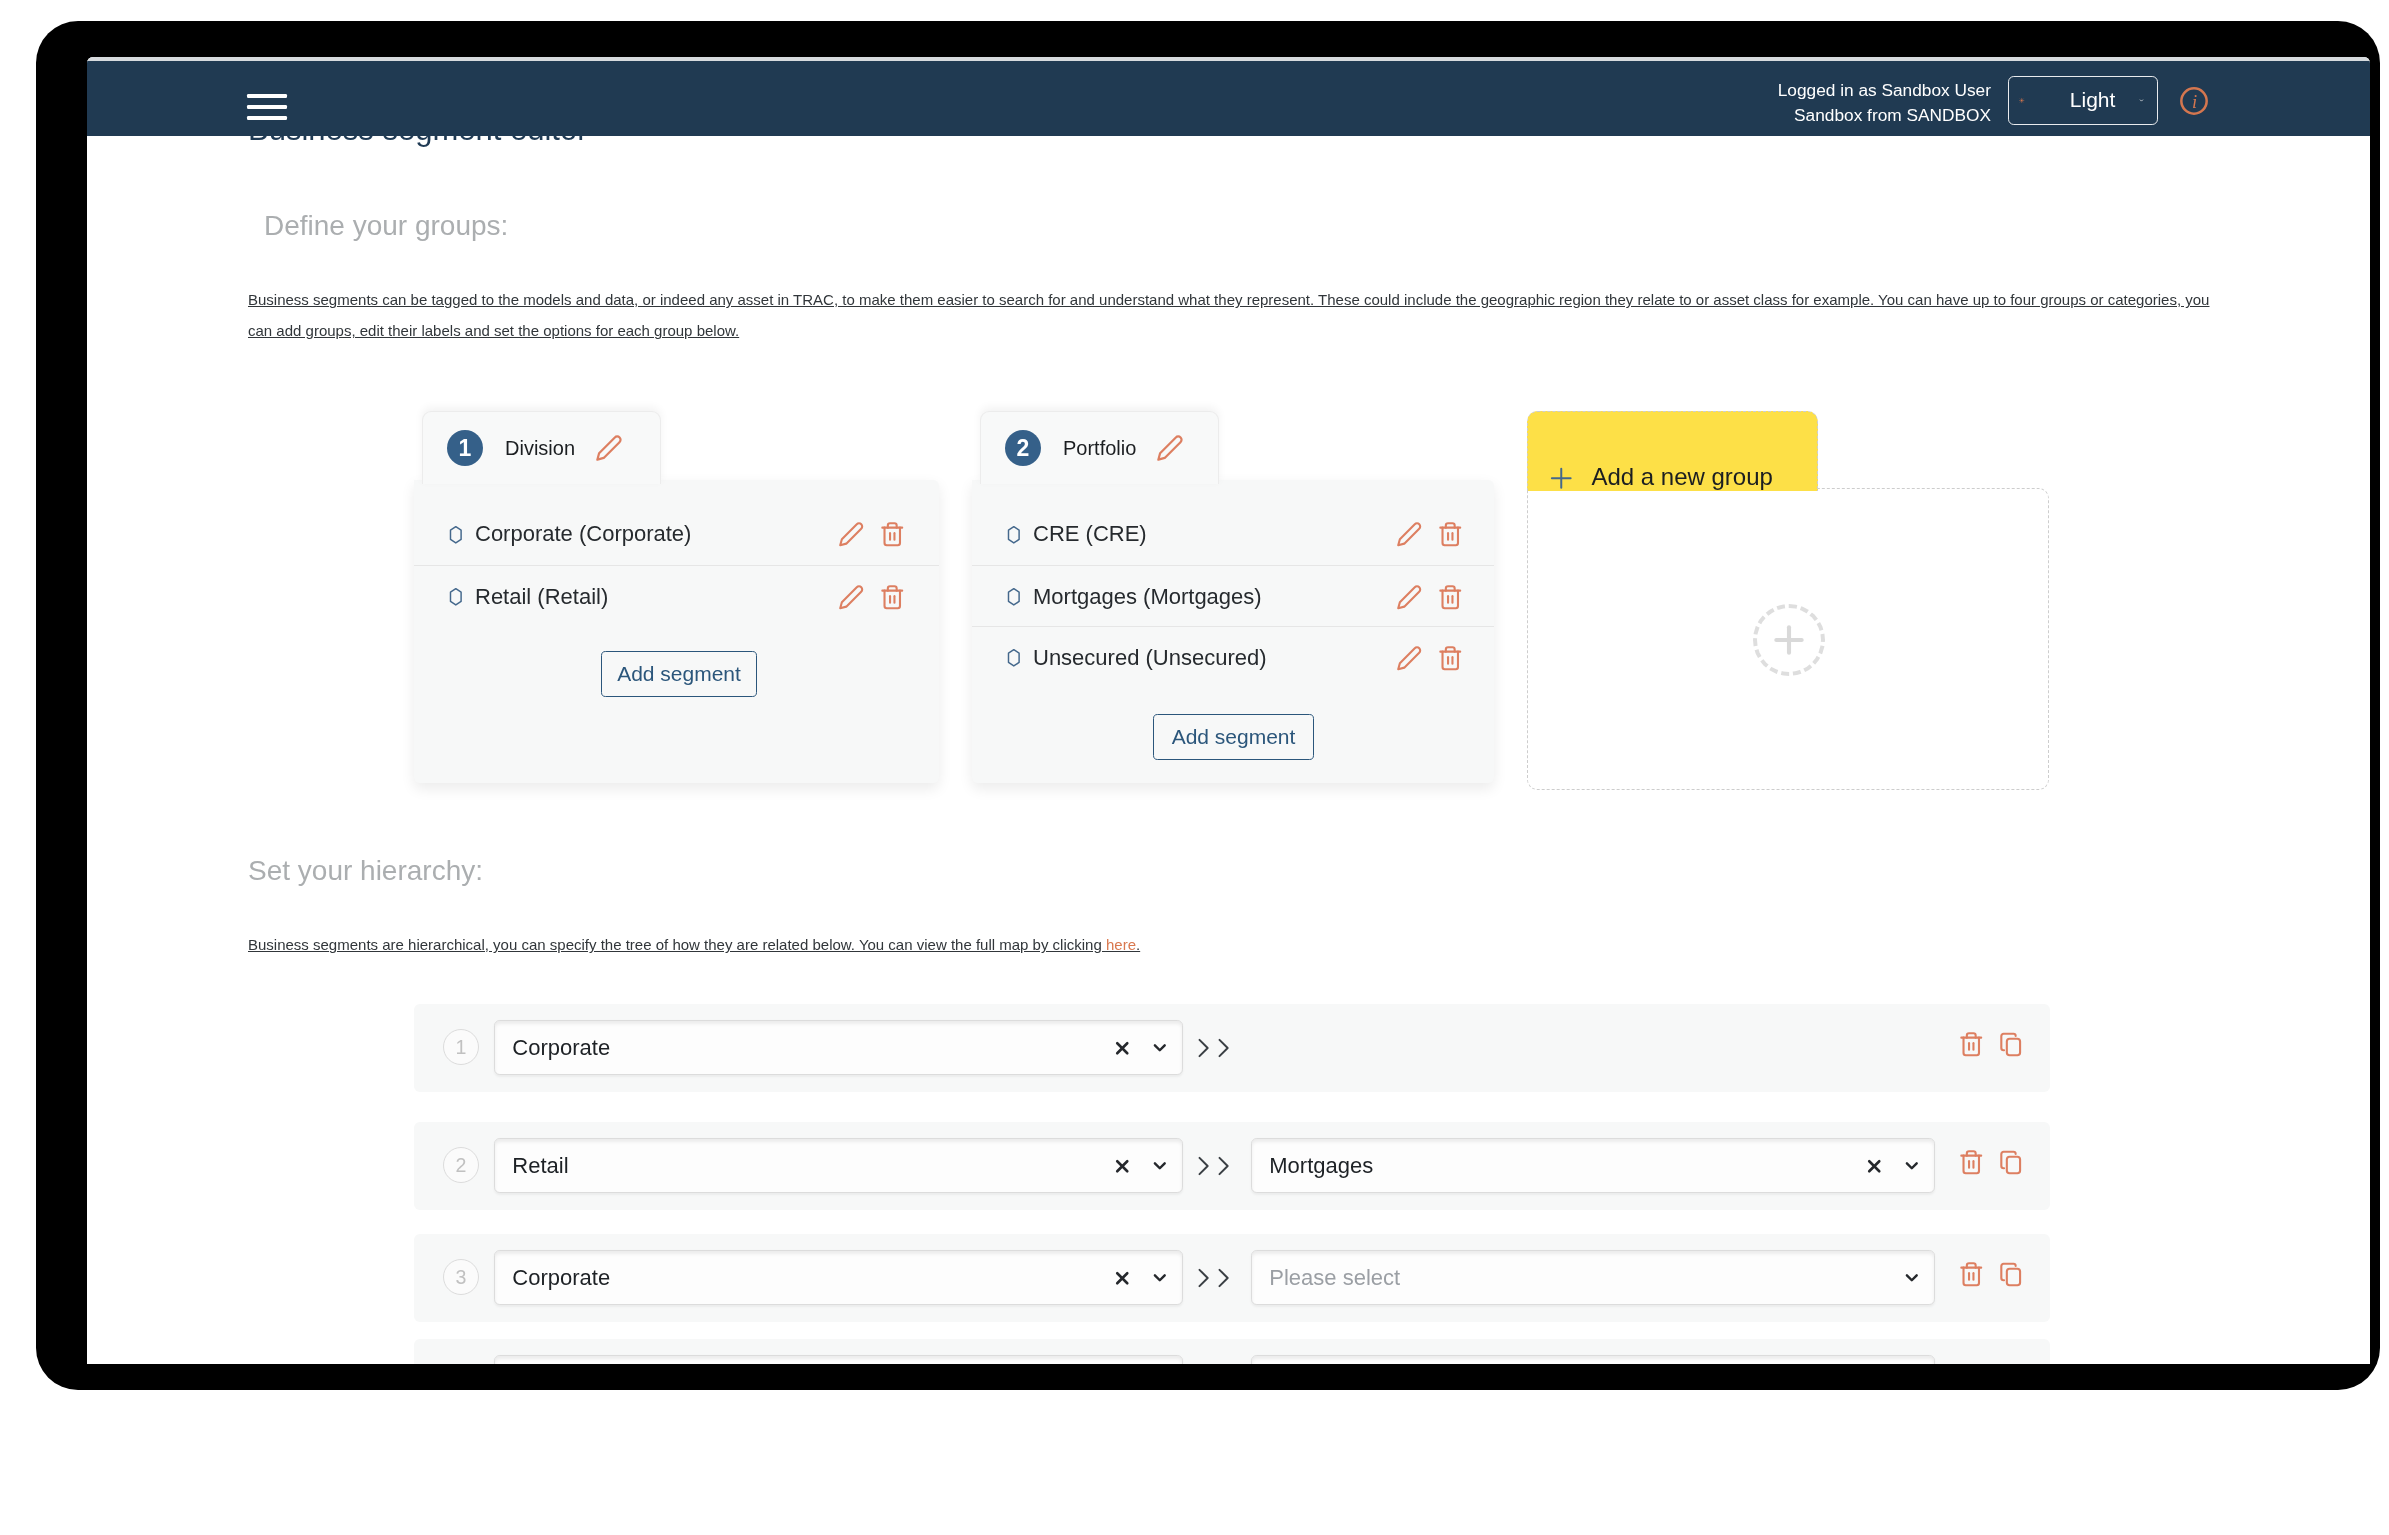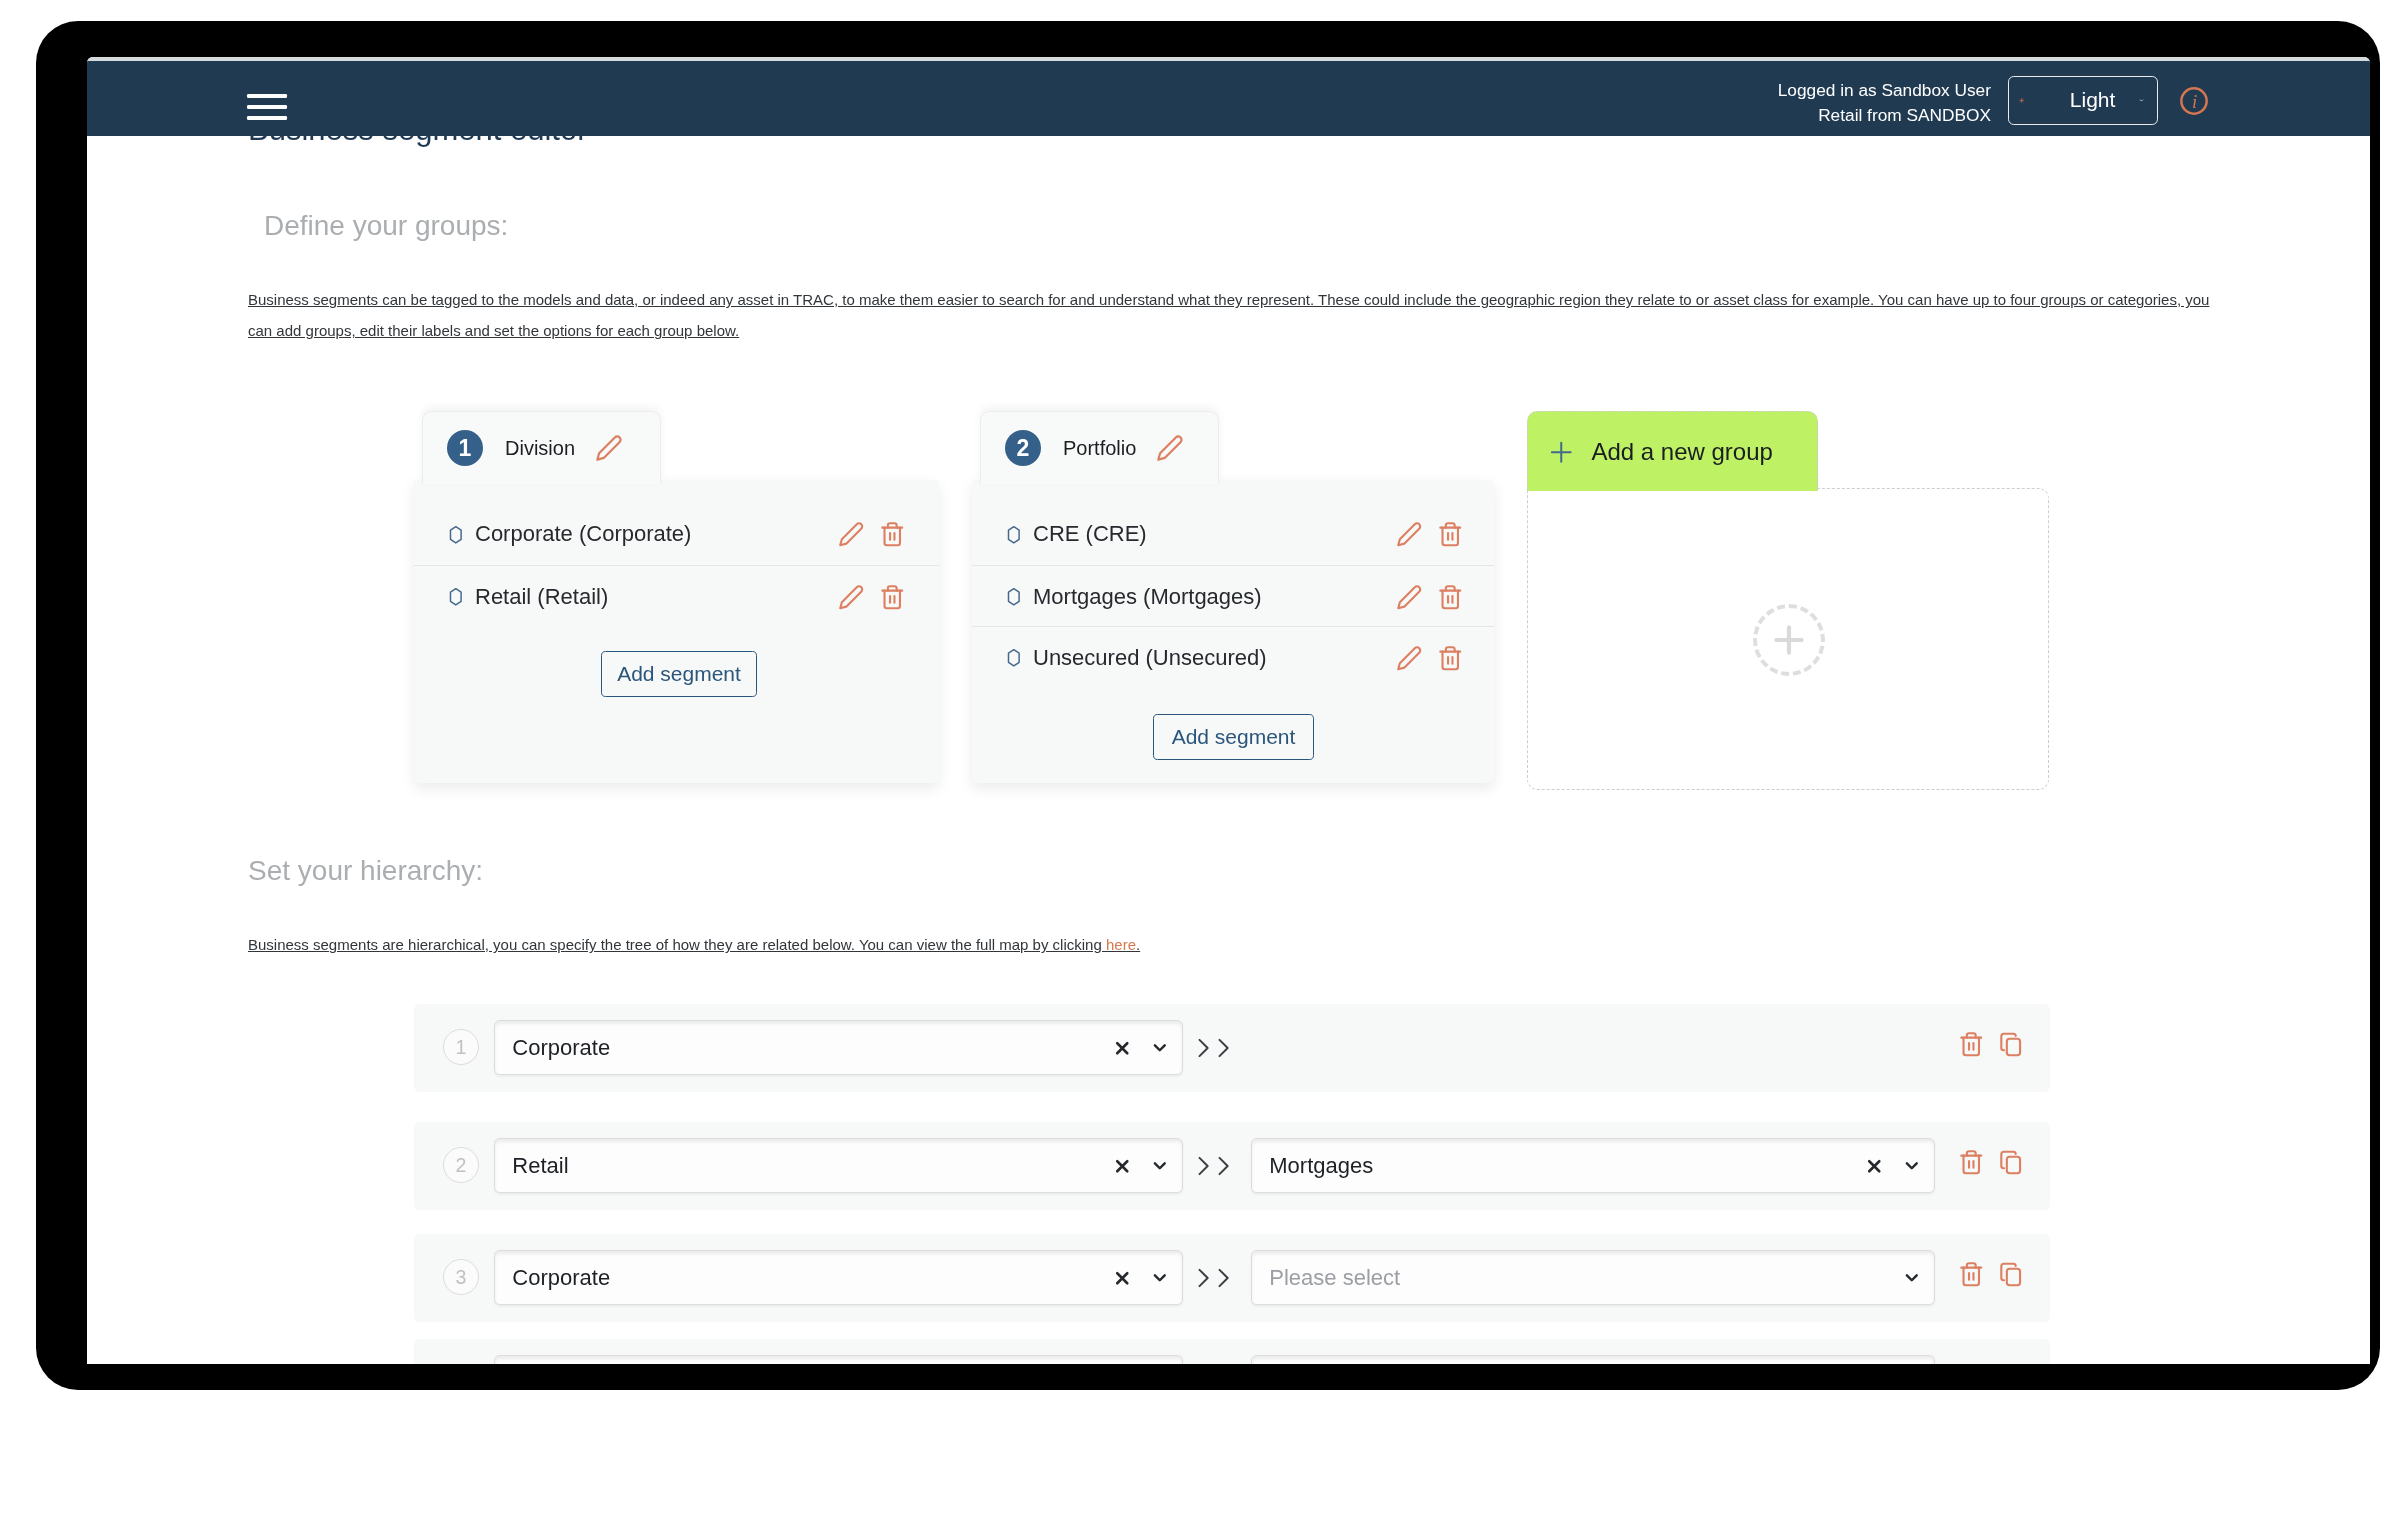--- a/index.html
+++ b/index.html
@@ -48,21 +48,21 @@
   .seg-row.divider { border-top:1.2px solid #e6e6e6; }
   .hex { position:absolute; left:32px; top:50%; margin-top:-9.8px; width:19.6px; height:19.6px; color:#44688c; }
   .seg-label { position:absolute; left:61px; top:50%; transform:translateY(-50%); font-size:22px; color:#262a2e; }
   .seg-edit { position:absolute; left:424px; top:50%; margin-top:-13.3px; width:26.5px; height:26.5px; color:#dd7f61; cursor:pointer; }
   .seg-del { position:absolute; left:465px; top:50%; margin-top:-13.3px; width:26.5px; height:26.5px; color:#dd7f61; cursor:pointer; }
   .add-seg-btn { position:absolute; height:46px; background:transparent; border:1.2px solid #2b567b; border-radius:4.6px; color:#2b567b; font-size:21px; font-family:"Liberation Sans", sans-serif; cursor:pointer; }
   .btn-div { left:187px; top:171px; width:156px; }
   .btn-port { left:181px; top:234px; width:161px; }
 
   
-  .addgroup-tab { position:absolute; left:1440px; top:354px; width:291px; height:80px; background:#bef264; border:1.7px dashed #cdcdcd; border-bottom:none; border-radius:10.4px 10.4px 0 0; display:flex; align-items:center; z-index:4; cursor:pointer; }
+  .addgroup-tab { position:absolute; left:1440px; top:354px; width:291px; height:80px; background:#fde047; border:1.7px dashed #cdcdcd; border-bottom:none; border-radius:10.4px 10.4px 0 0; display:flex; align-items:flex-end; z-index:4; cursor:pointer; }
   .addgroup-plus { margin-left:19.6px; width:26.5px; height:26.5px; color:#44688c; }
   .addgroup-label { font-size:24px; color:#1b1e21; margin-left:17.3px; }
   .addgroup-box { position:absolute; left:1440px; top:431px; width:522px; height:302px; border:1.7px dashed #cdcdcd; border-radius:0 10.4px 10.4px 10.4px; z-index:2; cursor:pointer; }
   .drop-circle { position:absolute; left:225px; top:115px; width:72px; height:72px; border:4px dashed #dedede; border-radius:50%; display:flex; align-items:center; justify-content:center; }
   .drop-plus { width:38px; height:38px; color:#d9d9d9; }
 
   
   .h-row { position:absolute; left:327px; width:1636px; height:88px; background:#f7f8f8; border-radius:5.8px; }
   .row-1 { top:947px; } .row-2 { top:1065px; } .row-3 { top:1177px; } .row-4 { top:1282px; }
   .row-num { position:absolute; left:29px; top:25px; width:36px; height:36px; border:1.2px solid #dcdcdc; border-radius:50%; color:#c1c1c1; font-size:19.6px; display:flex; align-items:center; justify-content:center; background:#fbfbfb; }
@@ -91,21 +91,21 @@
       <div class="page-title">Business segment editor</div>
 
       <div class="appbar">
         <div class="hamburger">
           <span></span>
             <span></span>
             <span></span>
         </div>
         <div class="login-info">
           <div>Logged in as Sandbox User</div>
-          <div>Retail from SANDBOX</div>
+          <div>Sandbox from SANDBOX</div>
         </div>
         <div class="theme-btn">
           <svg class="sun" viewBox="0 0 24 24" fill="none" stroke="currentColor" stroke-width="2" stroke-linecap="round">
             <circle cx="12" cy="12" r="4.2" fill="currentColor" stroke="none"></circle>
             <line x1="12" y1="2.5" x2="12" y2="5.5"></line>
               <line x1="12" y1="18.5" x2="12" y2="21.5"></line>
             <line x1="2.5" y1="12" x2="5.5" y2="12"></line>
               <line x1="18.5" y1="12" x2="21.5" y2="12"></line>
             <line x1="5.2" y1="5.2" x2="7.3" y2="7.3"></line>
               <line x1="16.7" y1="16.7" x2="18.8" y2="18.8"></line>

